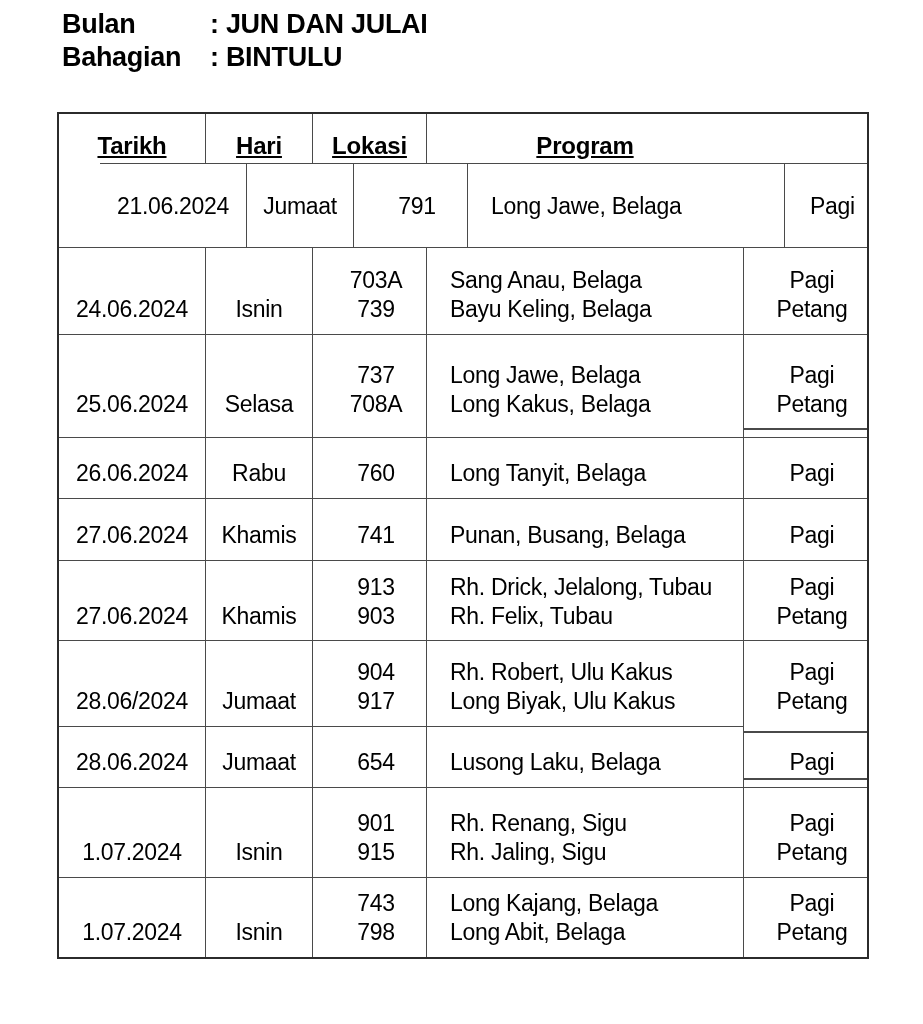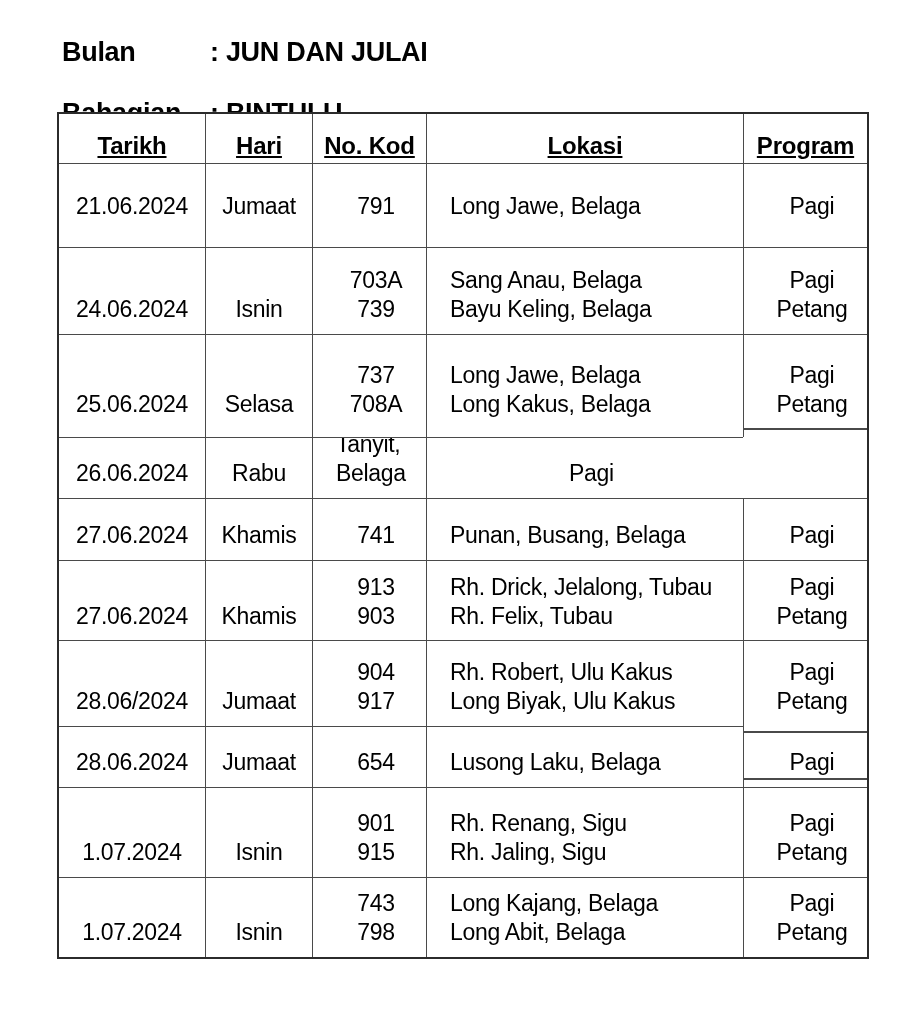--- a/index.html
+++ b/index.html
@@ -11,21 +11,21 @@
     color: #000000;
   }
   .page { position: absolute; inset: 0; background: #ffffff; }
 
   
   .meta {
     position: absolute; left: 62px; top: 8px;
     font-weight: bold; font-size: 27px; line-height: 33px;
     letter-spacing: -0.3px;
   }
-  .meta-row { display: flex; margin-top: 28px; }
+  .meta-row { display: flex; }
   .meta-label { width: 148px; }
 
   
   .tbl {
     position: absolute; left: 57px; top: 112px;
     width: 812px;
     border: 2px solid #2b2b2b;
     background: #fff;
   }
   .row {
@@ -46,21 +46,21 @@
   .row-h .cell { border-top: none; text-decoration: underline; }
 
   .cell.c-lok { align-items: flex-start; padding-left: 10px; }
 
   .row-h { height: 49px; }
   .row-h .cell {
     font-weight: bold; font-size: 24px;
     padding-bottom: 3px; letter-spacing: -0.2px;
   }
 
-  .row-0 { height: 84px; }  .row-0 .cell { padding-bottom: 26px; }
+  .row-0 { height: 84px; padding-left: 41px; }  .row-0 .cell { padding-bottom: 26px; }
   .row-1 { height: 87px; }
   .row-2 { height: 103px; } .row-2 .cell { padding-bottom: 18px; }
   .row-3 { height: 61px; }
   .row-4 { height: 62px; }
   .row-5 { height: 80px; }  .row-5 .cell { padding-bottom: 9px; }
   .row-6 { height: 86px; }
   .row-7 { height: 61px; }
   .row-8 { height: 90px; }
   .row-9 { height: 80px; }
 
@@ -90,21 +90,20 @@
       <span class="meta-label">Bahagian</span>
       <span class="meta-value">: BINTULU</span>
     </div>
   </div>
 
   <div class="tbl">
 
     <div class="row row-h">
       <div class="cell c-tarikh">Tarikh</div>
       <div class="cell c-hari">Hari</div>
-      <div class="cell c-kod">No. Kod</div>
       <div class="cell c-lok" style="align-items:center;padding-left:0;">Lokasi</div>
       <div class="cell c-prog">Program</div>
     </div>
 
     <div class="row row-0">
       <div class="cell c-tarikh">21.06.2024</div>
       <div class="cell c-hari">Jumaat</div>
       <div class="cell c-kod">
           <span class="line">791</span>
         </div>
@@ -146,20 +145,23 @@
         </div>
       <div class="cell c-prog prog-inset-bottom">
           <span class="line">Pagi</span>
           <span class="line">Petang</span>
         </div>
     </div>
 
     <div class="row row-3">
       <div class="cell c-tarikh">26.06.2024</div>
       <div class="cell c-hari">Rabu</div>
+      <div class="cell c-kod">
+          <span class="line">760</span>
+        </div>
       <div class="cell c-lok">
           <span class="line">Long Tanyit, Belaga</span>
         </div>
       <div class="cell c-prog">
           <span class="line">Pagi</span>
         </div>
     </div>
 
     <div class="row row-4">
       <div class="cell c-tarikh">27.06.2024</div>

